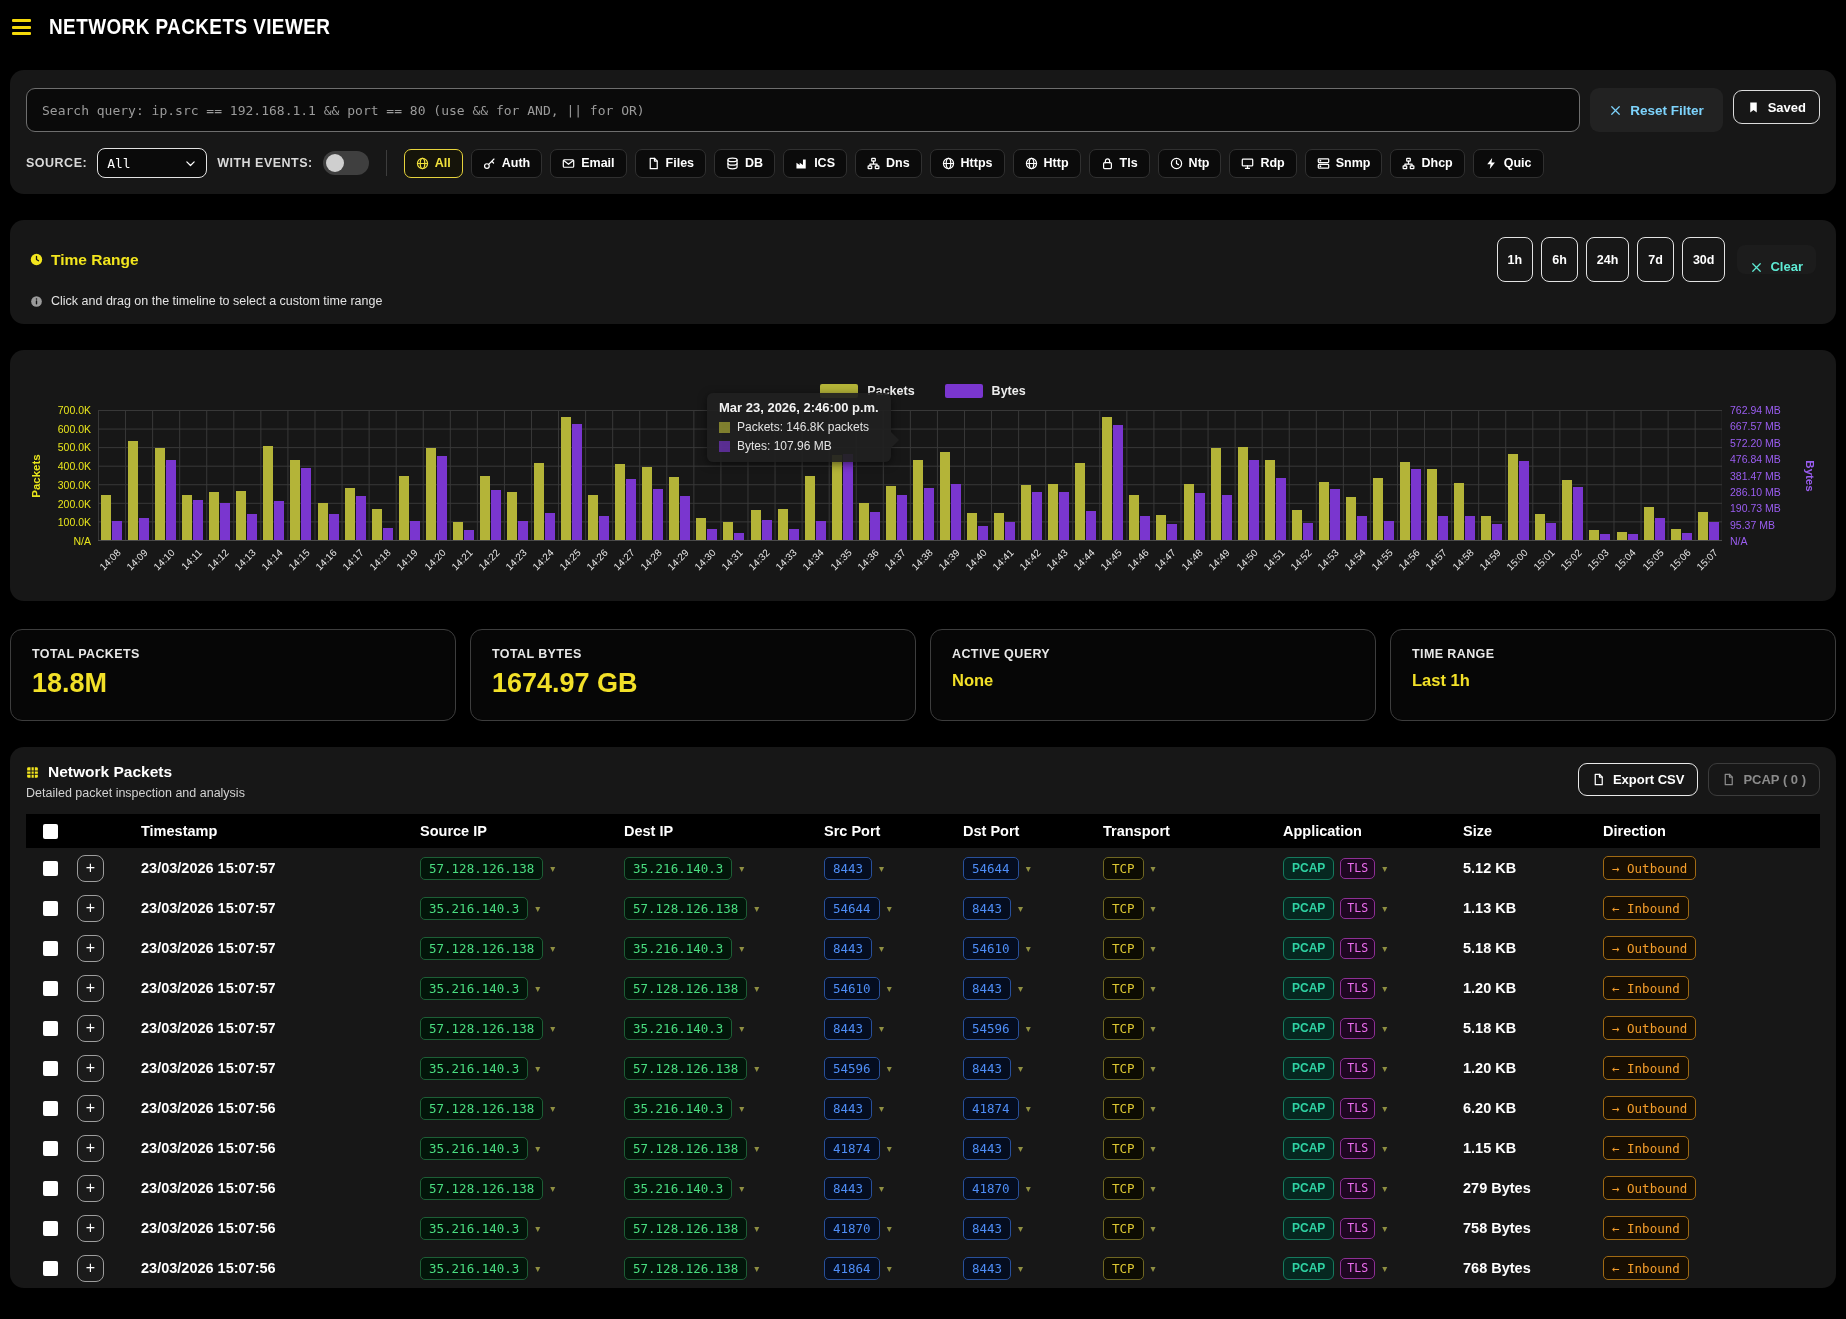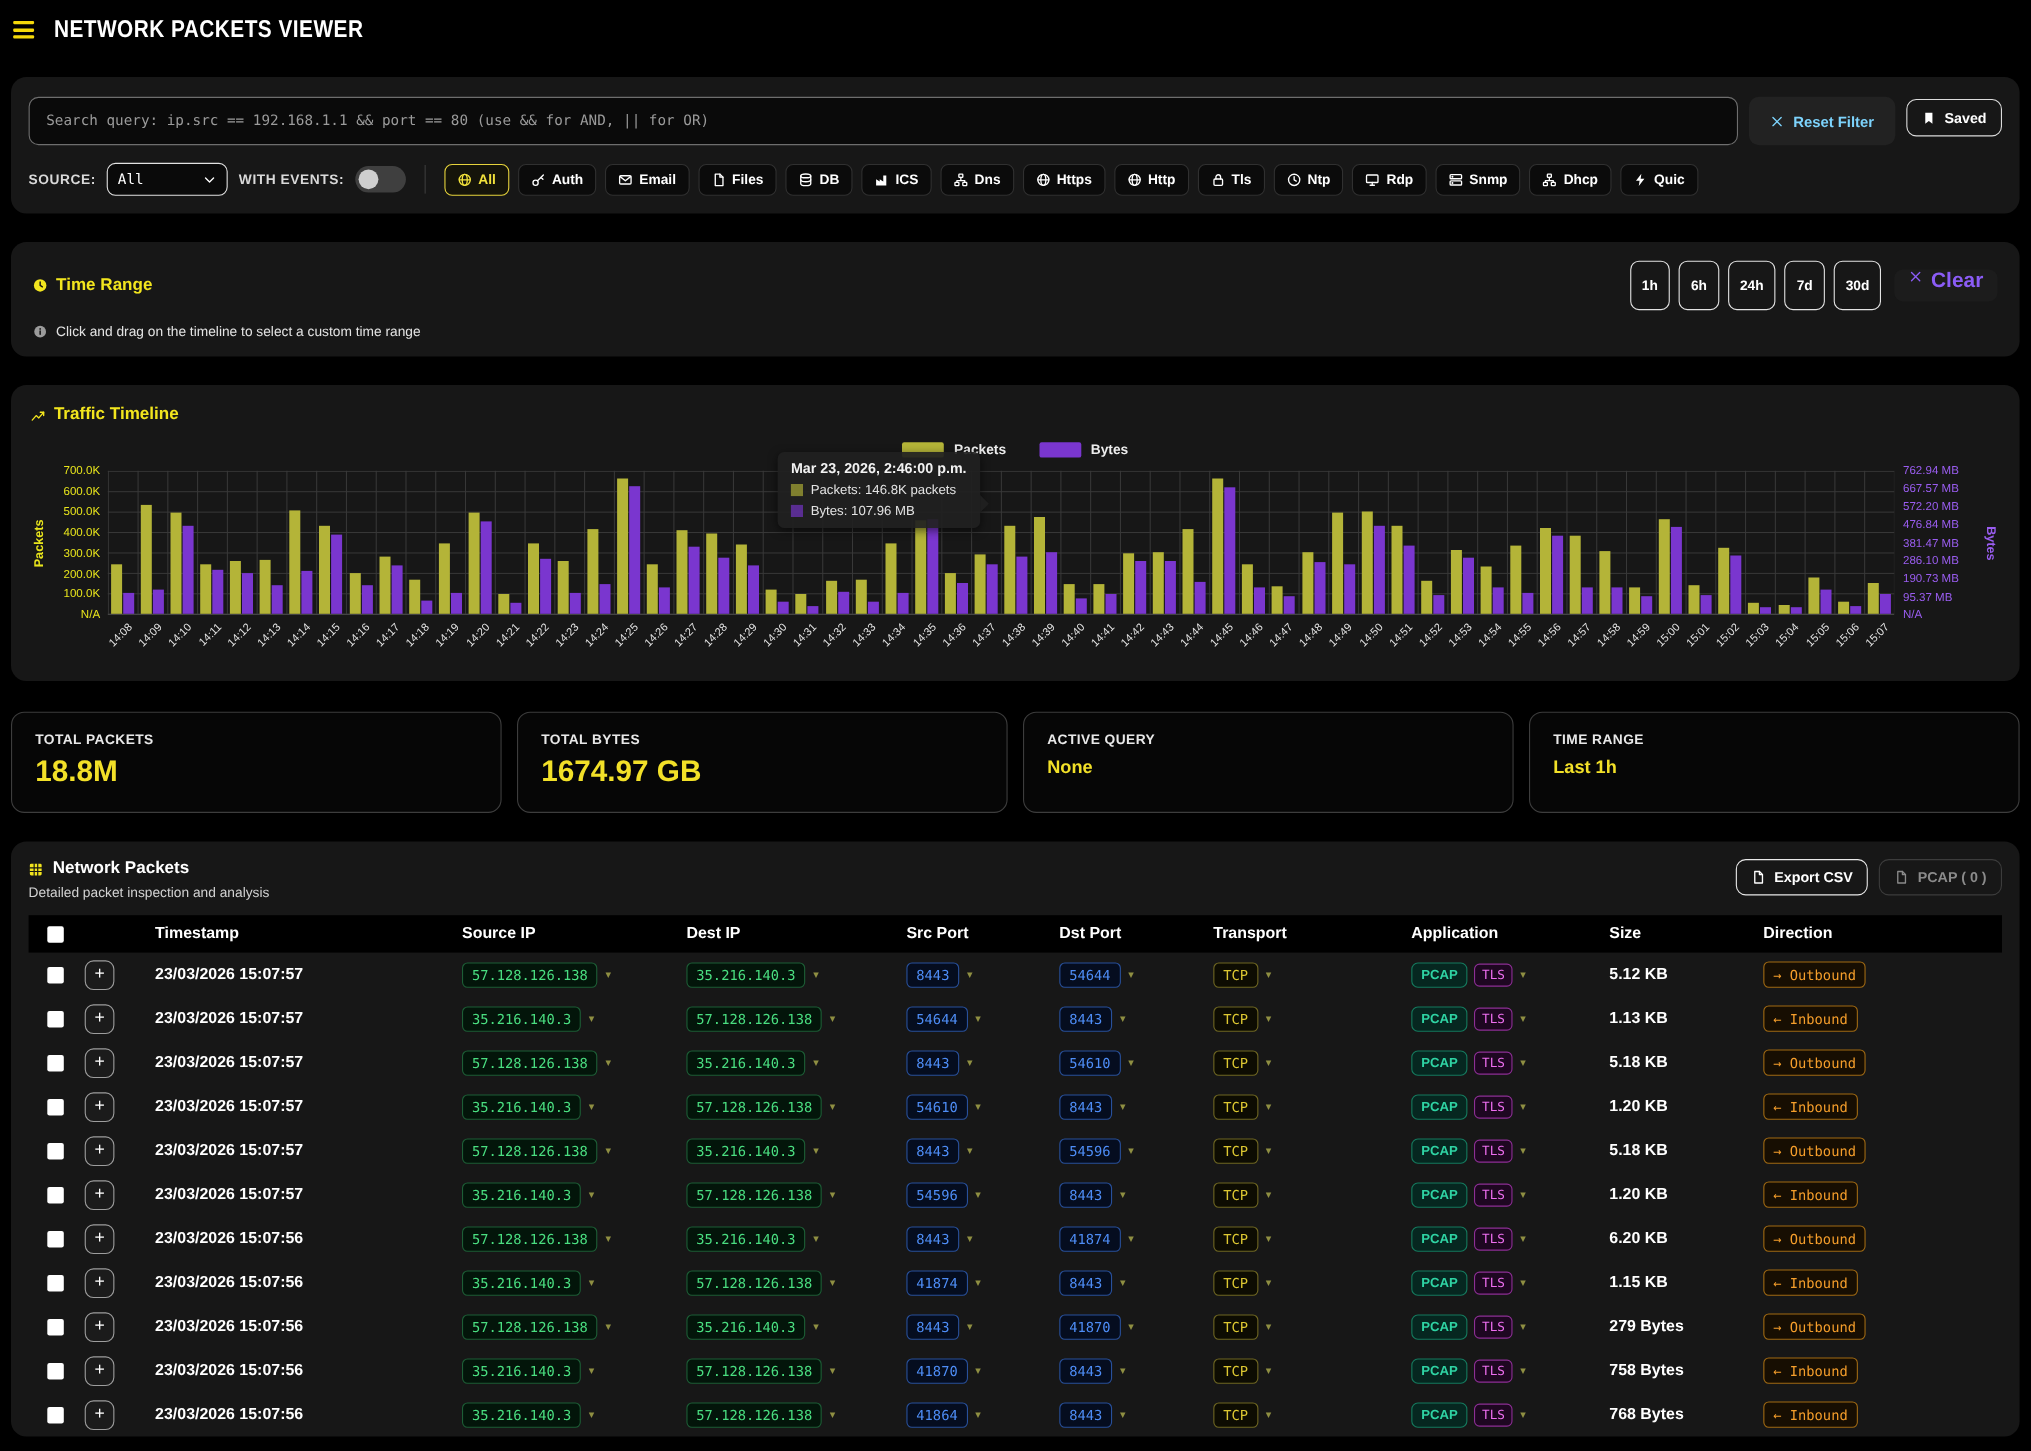--- a/index.html
+++ b/index.html
@@ -40,22 +40,22 @@
   .proto-btn .picon { display:inline-flex; }
   .proto-btn.active { border:1.5px solid #e6d33c; color:#f2e23c; background:#15140a; }
 
   
   .time-panel { margin-top:26px; padding:17px 20px 16px; }
   .tr-row1 { display:flex; align-items:center; justify-content:space-between; }
   .tr-title { display:flex; align-items:center; gap:8px; color:#f2e51e; font-weight:700; font-size:15.5px; }
   .tr-presets { display:flex; gap:8px; align-items:center; }
   .preset-btn { height:45px; min-width:36px; padding:0 10px; border:1px solid #e3e3e3; border-radius:8px;
     background:transparent; color:#fff; font-weight:700; font-size:12.5px; cursor:pointer; }
-  .clear-btn { height:29px; padding:0 13px; border:none; border-radius:8px; background:#1c1c1c; color:#8b5cf6;
-    font-weight:700; font-size:19px; display:inline-flex; gap:7px; align-items:flex-start; cursor:pointer; margin-left:4px;}
+  .clear-btn { height:29px; padding:0 13px; border:none; border-radius:8px; background:#1c1c1c; color:#5eead4;
+    font-weight:700; font-size:13px; display:inline-flex; gap:7px; align-items:flex-end; cursor:pointer; margin-left:4px;}
   .tr-hint { margin-top:12px; display:flex; align-items:center; gap:8px; font-size:12.5px; color:#e3e3e3; }
 
   
   .chart-panel { margin-top:26px; padding:18px 18px 12px; }
   .chart-title { display:flex; align-items:center; gap:8px; color:#f2e51e; font-weight:700; font-size:15.5px; }
   .legend { display:flex; justify-content:center; gap:30px; margin-top:16px; }
   .legend-item { display:flex; align-items:center; gap:9px; font-size:12.5px; font-weight:700; color:#ededed; }
   .legend-swatch { width:38px; height:14px; border-radius:2px; }
   .chart-grid { display:grid; grid-template-columns:16px 54px 1fr 80px 16px; margin-top:12px; }
   .axis-title { display:flex; align-items:center; justify-content:center; font-size:11.5px; font-weight:700; }
@@ -351,29 +351,20 @@
             <circle cx="8" cy="8" r="6.6" fill="#9b9b9b" stroke="none"></circle>
             <path d="M8 7.3v3.5" stroke="#141414" stroke-width="1.7"></path>
             <circle cx="8" cy="4.9" r=".95" fill="#141414" stroke="none"></circle>
           </svg>
         </span>
       <span>Click and drag on the timeline to select a custom time range</span>
     </div>
   </div>
 
   <div class="panel chart-panel">
-    <div class="chart-title">
-      <span class="ico" style="color:#f2e51e">
-          <svg width="13" height="13" viewBox="0 0 16 16" fill="none" stroke="currentColor" stroke-width="1.5" stroke-linecap="round" stroke-linejoin="round">
-            <path d="M1.6 13.4L6 8.4l3 2.6 5.4-6.4"></path>
-            <path d="M10.6 4.6h3.8v3.8"></path>
-          </svg>
-        </span>
-      <span>Traffic Timeline</span>
-    </div>
     <div class="legend" id="legend">
         <div class="legend-item">
           <span class="legend-swatch" style="background:#b4b438"></span>
           <span>Packets</span>
         </div>
         <div class="legend-item">
           <span class="legend-swatch" style="background:#7a36cf"></span>
           <span>Bytes</span>
         </div>
       </div>

